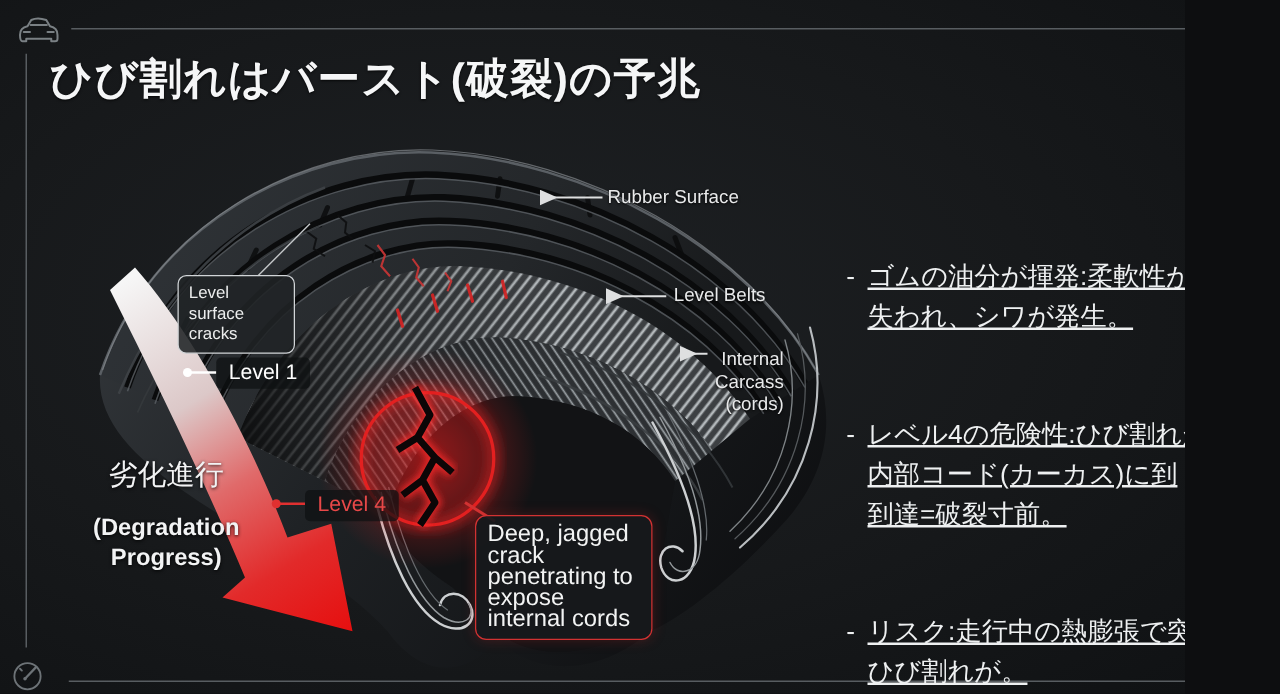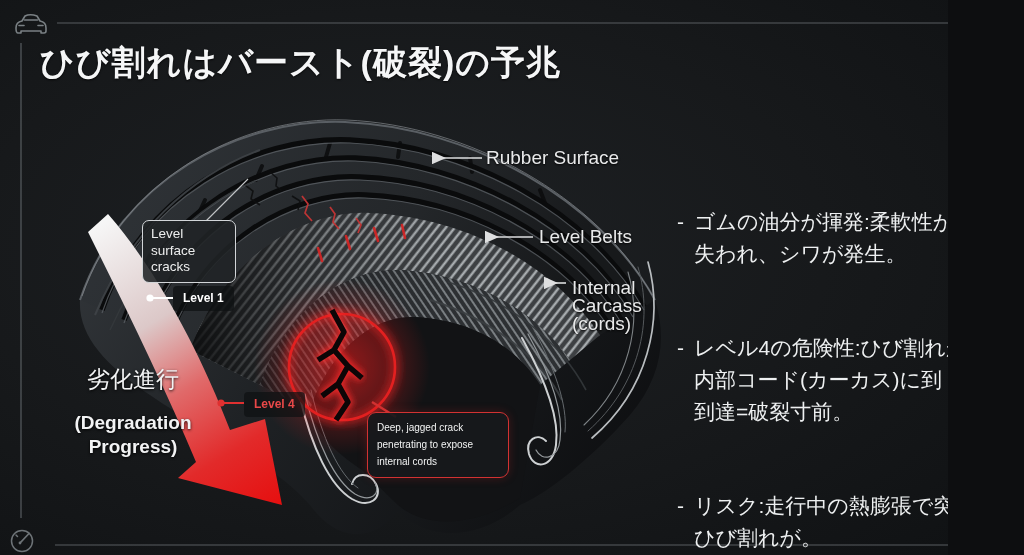--- a/index.html
+++ b/index.html
@@ -11,39 +11,39 @@
   }
   .art{position:absolute;left:0;top:0;}
   .abs{position:absolute;white-space:pre-line;}
   .title{
     left:40px;top:40px;font-size:34px;font-weight:800;letter-spacing:1px;color:#f5f6f7;
     text-shadow:0 1px 2px rgba(0,0,0,.8);
   }
   .bullets{left:677px;top:174px;width:332px;font-size:21px;line-height:32px;color:#eef0f1;}
   .bullet{display:flex;margin-bottom:30px;}
   .bullet .dash{width:17px;flex:0 0 17px;}
-  .bullet .btext{white-space:pre-line;}
-  .lbl{font-size:19px;color:#e9eaeb;line-height:18px;text-shadow:0 1px 2px rgba(0,0,0,.9);}
+  .bullet .btext{white-space:pre-line;text-decoration:underline;}
+  .lbl{font-size:15px;color:#e9eaeb;line-height:18px;text-shadow:0 1px 2px rgba(0,0,0,.9);text-align:right;}
   .lbl-rubber{left:486px;top:149px;}
   .lbl-steel{left:539px;top:228px;}
   .lbl-carcass{left:572px;top:279px;}
   .box-small{
     left:142px;top:220px;width:76px;padding:5px 8px 6px 8px;
     border:1.5px solid #d2d5d8;border-radius:7px;background:rgba(32,35,38,.88);
     font-size:13.5px;line-height:16.5px;color:#eceded;
   }
   .box-deep{
-    left:367px;top:412px;width:122px;padding:6px 9px 7px 9px;
+    left:380px;top:412px;width:122px;padding:6px 9px 7px 9px;
     border:1.5px solid #d23232;border-radius:9px;background:rgba(23,25,28,.93);
-    font-size:10px;line-height:17px;color:#f2f3f3;
+    font-size:19px;line-height:17px;color:#f2f3f3;
     box-shadow:0 0 10px rgba(210,40,40,.25);
   }
   .tag{
     padding:2px 10px 3px 10px;border-radius:4px;background:rgba(14,16,18,.72);
-    font-size:12px;font-weight:700;line-height:20px;
+    font-size:17px;font-weight:400;line-height:20px;
   }
   .tag-l1{left:173px;top:286px;color:#ffffff;}
   .tag-l4{left:244px;top:392px;color:#e84848;}
   .degrade{
     left:58px;top:347px;width:150px;text-align:center;color:#f2f3f4;
     text-shadow:0 1px 3px rgba(0,0,0,.9);
   }
   .degrade .jp{font-size:23px;font-weight:400;line-height:28px;}
   .degrade .en{font-size:19px;font-weight:700;line-height:24px;}
 </style>

